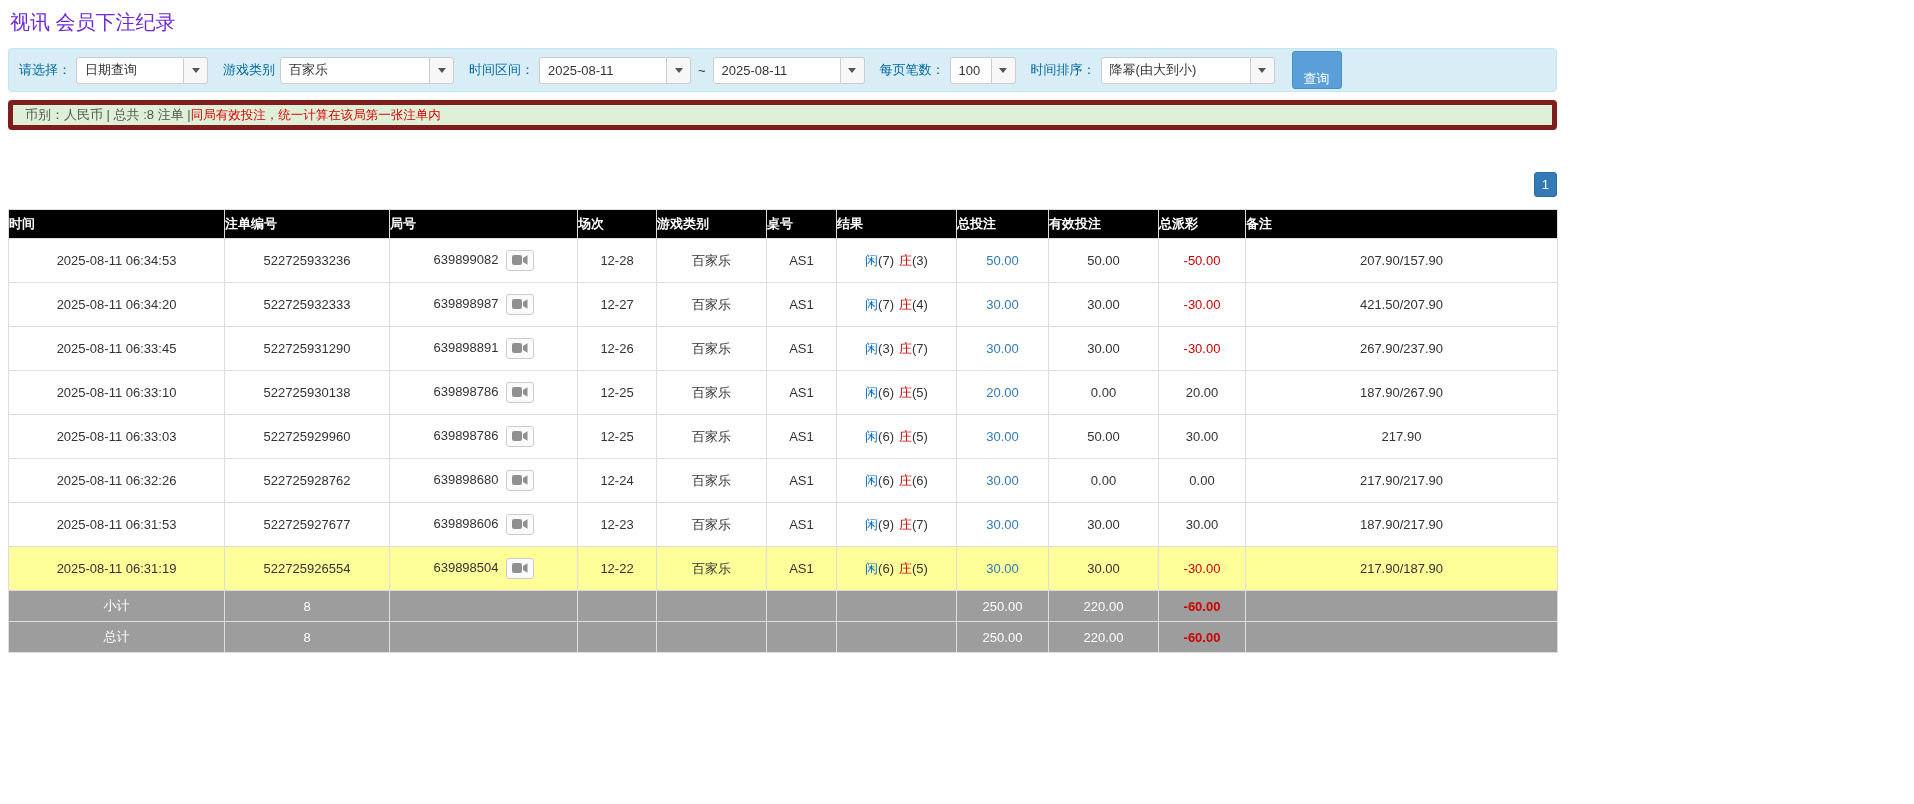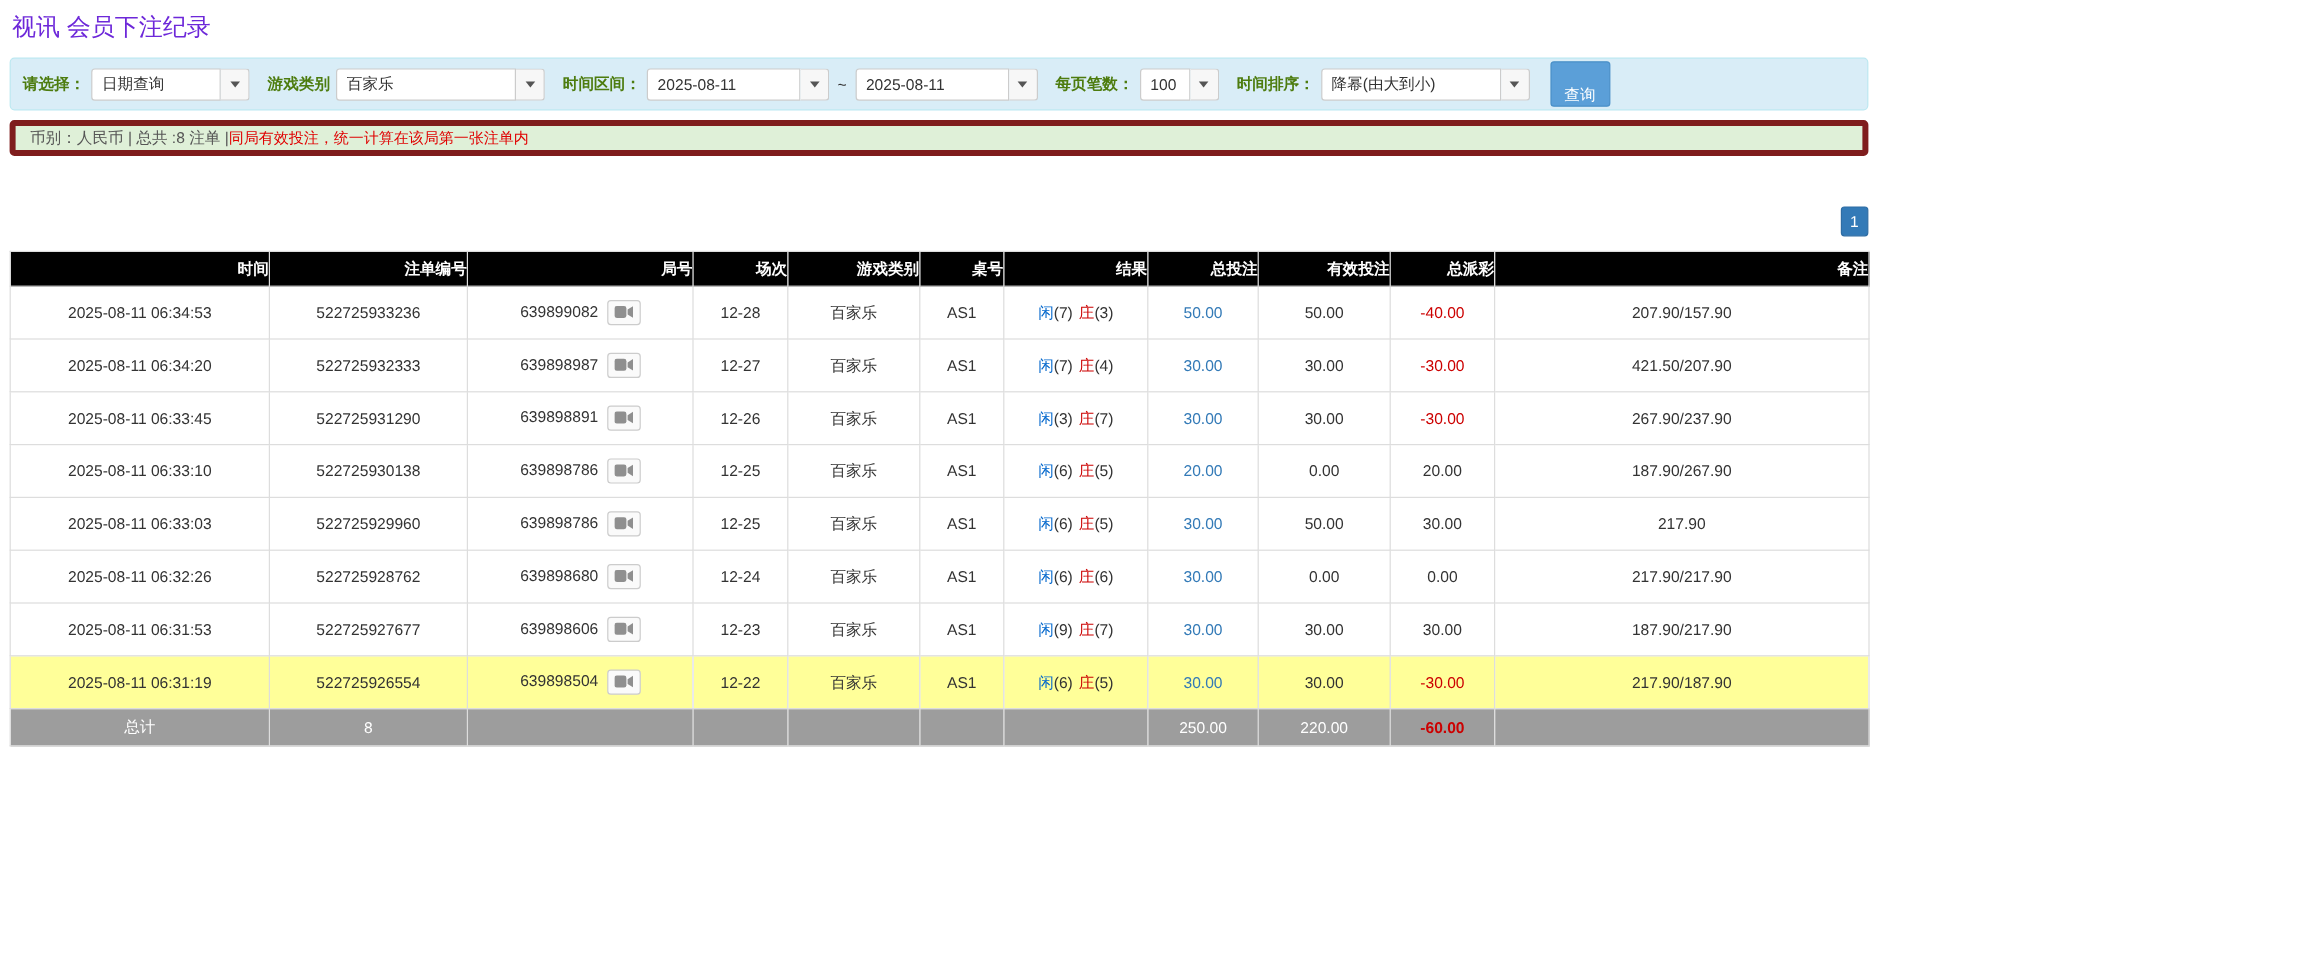--- a/index.html
+++ b/index.html
@@ -11,21 +11,21 @@
   }
   .content { width: 1549px; margin-left: 8px; }
 
   .page-title { font-size: 20px; font-weight: 500; color: #6d28d9; padding: 9px 0 12px 2px; }
 
   
   .filter-bar {
     background: #d9edf7; border: 1px solid #bce8f1; border-radius: 4px;
     height: 44px; display: flex; align-items: center; gap: 5px; padding: 0 10px;
   }
-  .flabel { color: #4d7c0f; font-weight: bold; white-space: nowrap; }
+  .flabel { color: #0369a1; font-weight: normal; white-space: nowrap; }
   .flabel.gap { margin-left: 10px; }
   .tilde { color: #333; margin: 0 2px; }
   .combo { display: flex; align-items: flex-end; }
   .combo input {
     height: 27px; border: 1px solid #ccc; border-radius: 3px 0 0 3px;
     padding: 0 8px; font-size: 13px; color: #333; background: #fff; outline: none;
     font-family: inherit;
   }
   .combo .cbtn {
     width: 24px; height: 27px; border: 1px solid #ccc; border-left: none;
@@ -53,21 +53,21 @@
   
   .pager { display: flex; justify-content: flex-end; margin: 42px 0 12px; }
   .page-btn {
     min-width: 23px; height: 25px; background: #337ab7; border: 1px solid #2e6da4;
     color: #fff; border-radius: 3px; font-size: 13px; cursor: pointer; padding: 0 7px;
     font-family: inherit;
   }
 
   
   table { width: 100%; border-collapse: collapse; table-layout: fixed; font-size: 13px; }
-  thead th { background: #000; color: #fff; font-weight: bold; height: 29px; border: 1px solid #ddd; text-align: right; }
+  thead th { background: #000; color: #fff; font-weight: bold; height: 29px; border: 1px solid #ddd; text-align: left; }
   tbody td { height: 44px; border: 1px solid #ddd; text-align: center; color: #333; background: #fff; overflow: hidden; }
   tbody tr.hl td { background: #ffff99; }
   tfoot td { background: #9d9d9d; color: #fff; height: 31px; border: 1px solid #ddd; text-align: center; }
 
   .player-label { color: #0066cc; }
   .banker-label { color: #cc0000; margin-left: 5px; }
   .score { color: #333; }
   .bet-link { color: #337ab7; text-decoration: none; cursor: pointer; }
   .payout-val.neg { color: #cc0000; }
   tfoot .payout-val.neg { font-weight: bold; }
@@ -184,21 +184,21 @@
               </svg></button>
     </td>
     <td>12-28</td>
     <td>百家乐</td>
     <td>AS1</td>
     <td>
       <span class="player-label">闲</span><span class="score">(7)</span><span class="banker-label">庄</span><span class="score">(3)</span>
     </td>
     <td><a class="bet-link">50.00</a></td>
     <td>50.00</td>
-    <td class="payout-val neg">-40.00</td>
+    <td class="payout-val neg">-50.00</td>
     <td>207.90/157.90</td>
   </tr>
 
   <tr>
     <td>2025-08-11 06:34:20</td>
     <td>522725932333</td>
     <td>
       <span>639898987</span><button class="video-btn"><svg width="16" height="12" viewBox="0 0 16 12">
                 <rect x="0" y="1" width="10" height="10" rx="2" fill="#8f8f8f"></rect>
                 <path d="M11 4 L15.5 1.2 V10.8 L11 8 Z" fill="#8f8f8f"></path>
@@ -337,28 +337,41 @@
       <span class="player-label">闲</span><span class="score">(6)</span><span class="banker-label">庄</span><span class="score">(5)</span>
     </td>
     <td><a class="bet-link">30.00</a></td>
     <td>30.00</td>
     <td class="payout-val neg">-30.00</td>
     <td>217.90/187.90</td>
   </tr>
 </tbody>
     <tfoot>
       <tr>
-        <td>总计</td>
+        <td>小计</td>
         <td>8</td>
         <td></td>
         <td></td>
         <td></td>
         <td></td>
         <td></td>
         <td>250.00</td>
         <td>220.00</td>
         <td class="payout-val neg">-60.00</td>
         <td></td>
       </tr>
+      <tr>
+        <td>总计</td>
+        <td>8</td>
+        <td></td>
+        <td></td>
+        <td></td>
+        <td></td>
+        <td></td>
+        <td>250.00</td>
+        <td>220.00</td>
+        <td class="payout-val neg">-60.00</td>
+        <td></td>
+      </tr>
     </tfoot>
   </table>
 
 </div>
 
 </body></html>

